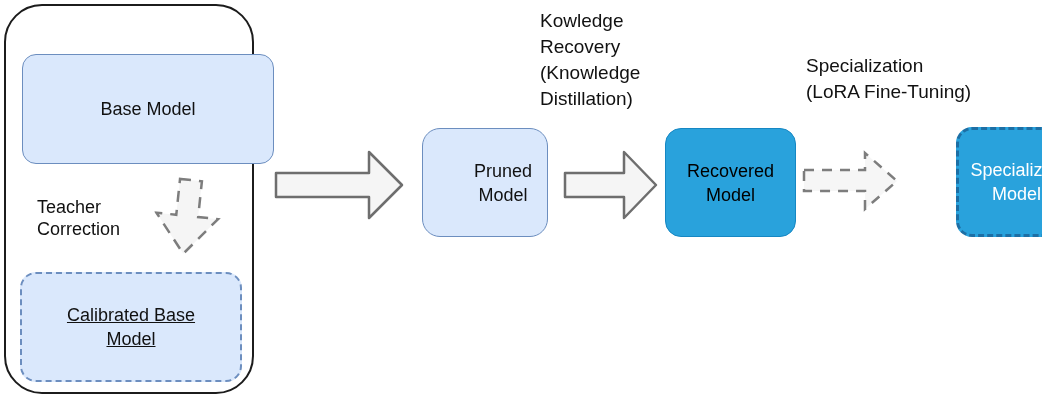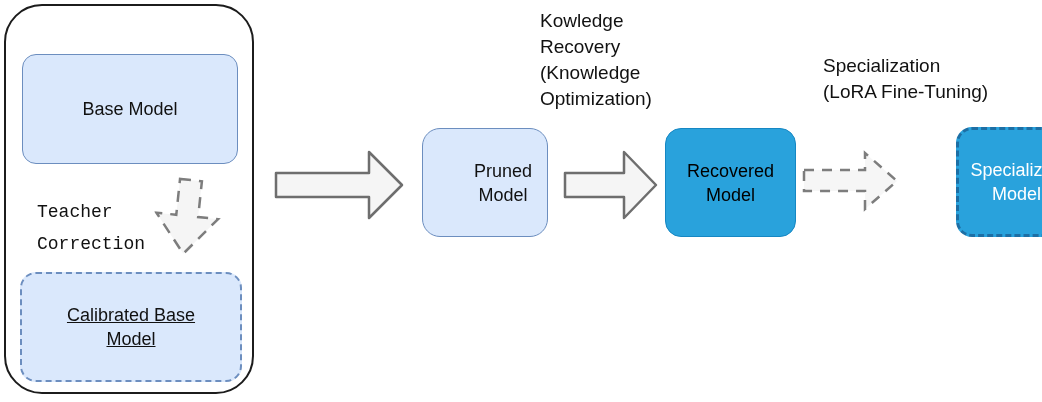--- a/index.html
+++ b/index.html
@@ -66,33 +66,32 @@
   
   .annotation {
     position: absolute;
     white-space: pre-line;
     font-size: 19px;
     line-height: 26px;
     color: #111111;
   }
   .annotation-small {
     font-size: 18px;
-    line-height: 32px;
-    font-family: Liberation Mono, monospace;
+    line-height: 22px;
   }
   .arrow-icon { position: absolute; }
 </style>
 </head>
 <body>
 
 <div class="canvas">
 
   <div class="group-container"></div>
 
-  <div class="node node-light-solid" style="left:22px; top:54px; width:216px; height:110px;">
+  <div class="node node-light-solid" style="left:22px; top:54px; width:252px; height:110px;">
     <span>Base Model</span>
   </div>
 
   <div class="annotation annotation-small" style="left:37px; top:196px;">Teacher
 Correction</div>
 
   <svg class="arrow-icon" style="left:154px; top:178px; transform:rotate(6deg);" width="68" height="80" viewBox="0 0 68 80">
     <polygon points="22,2 44,2 44,38 64,38 33,76 2,38 22,38" fill="#f5f5f5" stroke="#7d7d7d" stroke-width="2.5" stroke-dasharray="11 8" stroke-linejoin="miter"></polygon>
   </svg>
 
@@ -107,32 +106,32 @@
   </svg>
 
   <div class="node node-light-solid" style="left:422px; top:128px; width:126px; height:109px; border-radius:18px;padding-left:36px;">
     <span>Pruned
 Model</span>
   </div>
 
   <div class="annotation" style="left:540px; top:8px;">Kowledge
 Recovery
 (Knowledge
-Optimization)</div>
+Distillation)</div>
 
   <svg class="arrow-icon" style="left:563px; top:146px;" width="96" height="78" viewBox="0 0 96 78">
     <polygon points="2,27 61,27 61,6 93,39 61,72 61,51 2,51" fill="#f5f5f5" stroke="#6e6e6e" stroke-width="2.5" stroke-linejoin="round"></polygon>
   </svg>
 
   <div class="node node-accent-solid" style="left:665px; top:128px; width:131px; height:109px;">
     <span>Recovered
 Model</span>
   </div>
 
-  <div class="annotation" style="left:823px; top:53px;">Specialization
+  <div class="annotation" style="left:806px; top:53px;">Specialization
 (LoRA Fine-Tuning)</div>
 
   <svg class="arrow-icon" style="left:802px; top:148px;" width="99" height="66" viewBox="0 0 99 66">
     <polygon points="2,22 63,22 63,5 95,33 63,61 63,43 2,43" fill="#f6f6f6" stroke="#7d7d7d" stroke-width="2.5" stroke-dasharray="10 8" stroke-linejoin="miter"></polygon>
   </svg>
 
   <div class="node node-accent-dashed" style="left:956px; top:127px; width:121px; height:110px;">
     <span>Specialized
 Model</span>
   </div>

